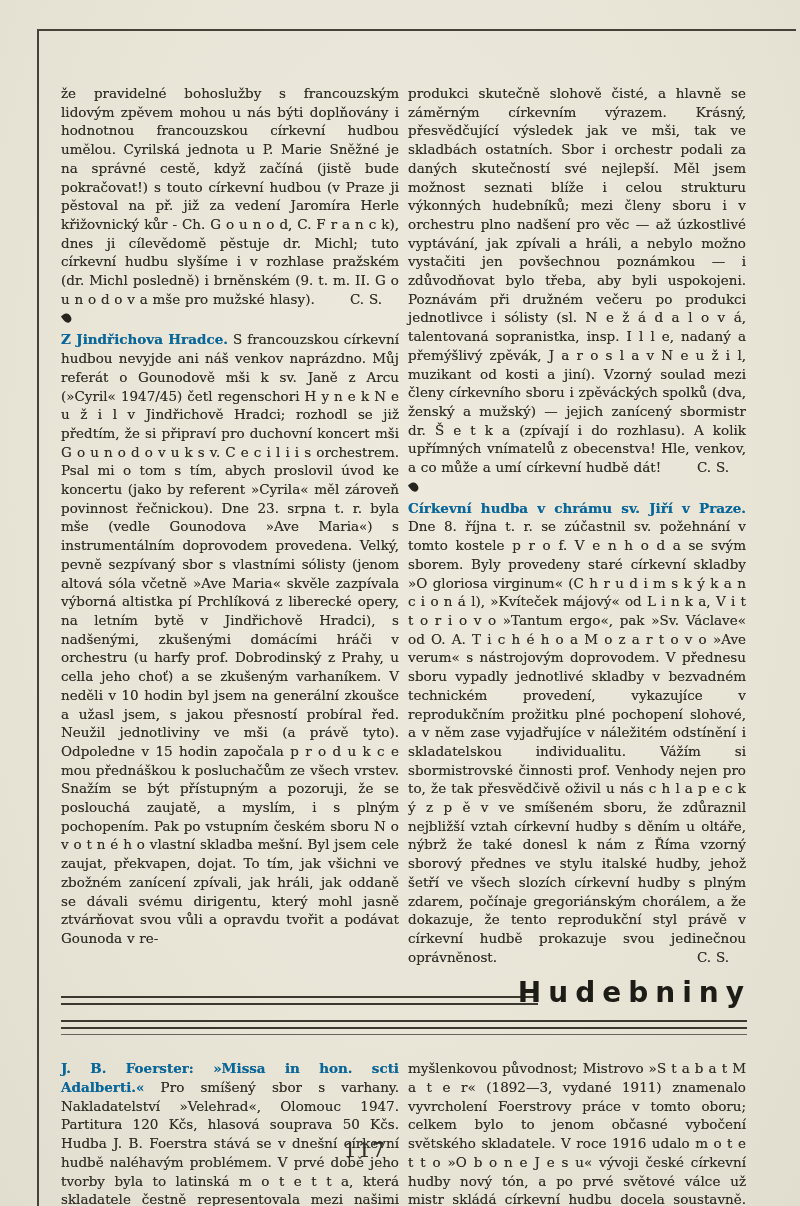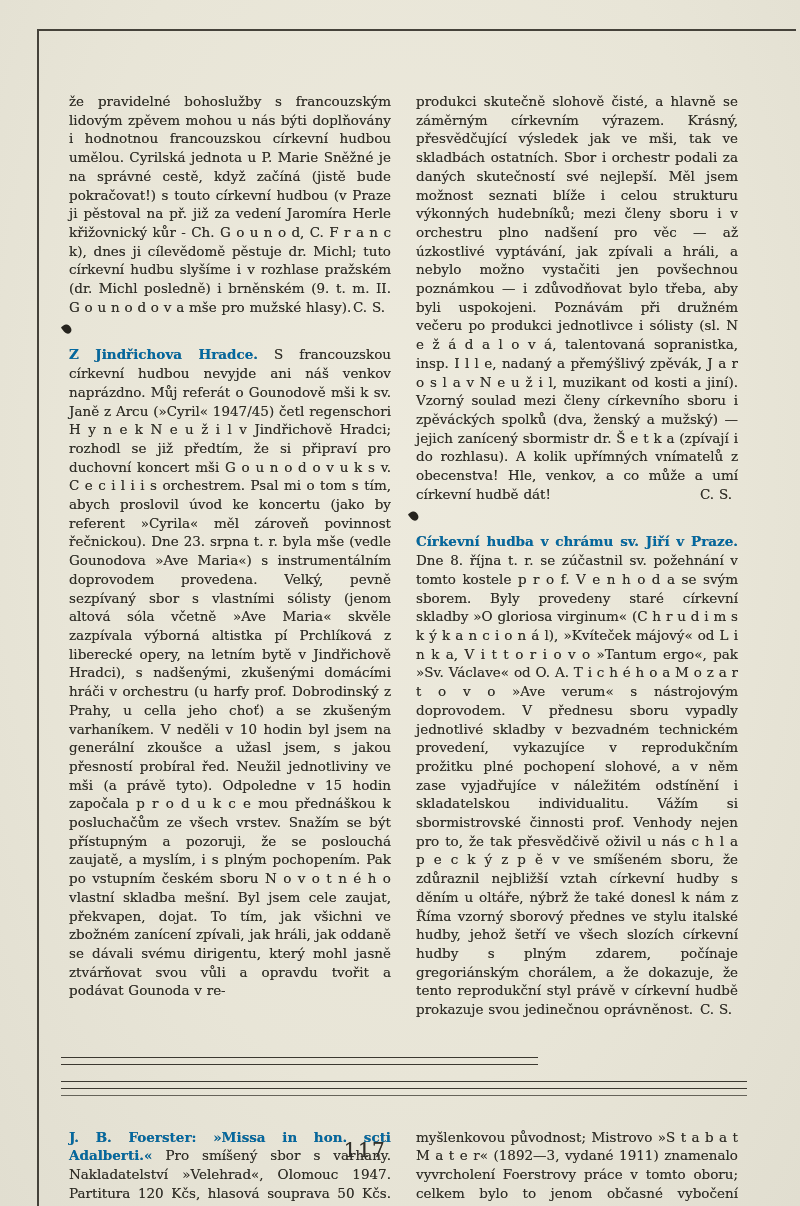--- a/index.html
+++ b/index.html
@@ -10,27 +10,27 @@
   }
   .frame { position:absolute; background:#45423a; }
   .frame-top  { left:37px; top:29px; width:759px; height:2px; }
   .frame-left { left:37px; top:29px; width:2px;  height:1177px; }
 
   .content { position:absolute; left:61px; top:84px; width:686px; }
   .cols { display:flex; gap:9px; }
   .col { width:338px; flex:0 0 auto; }
 
   p.para {
-    margin:8px; position:relative;
+    margin:0; position:relative;
     font-size:13.5px; line-height:18.7px; text-align:justify;
     color:#2e2c25; word-spacing:0.5px;
     text-shadow:0 0 .3px rgba(46,44,37,.55);
   }
   p.para strong { font-weight:bold; color:#0369a1; }
-  .sig { position:absolute; right:6px; bottom:0; white-space:nowrap; }
+  .sig { position:absolute; right:17px; bottom:0; white-space:nowrap; }
 
   .orn-row { height:13px; margin:5px 0 4px 2px; }
   .fleuron {
     display:block; width:8px; height:10px; background:#26241e;
     border-radius:15% 75% 70% 70%; transform:rotate(-38deg);
   }
 
   .divider { position:relative; height:56px; margin-top:17px; }
   .rule { position:absolute; left:0; background:#3b3830; height:1.6px; }
   .rule-a { top:13px; width:477px; }
@@ -73,20 +73,21 @@
         <div class="orn-row">
           <span class="fleuron"></span>
         </div>
         <p class="para"><strong>Církevní hudba v chrámu sv. Jiří v Praze.</strong> Dne 8. října t. r. se zúčastnil sv. požehnání v tomto kostele p r o f.  V e n h o d a  se svým sborem. Byly provedeny staré církevní skladby »O gloriosa virginum« (C h r u d i m s k ý  k a n c i o n á l), »Kvíteček májový« od L i n k a, V i t t o r i o v o  »Tantum ergo«, pak »Sv. Václave« od O. A. T i c h é h o  a  M o z a r t o v o  »Ave verum« s nástrojovým doprovodem. V přednesu sboru vypadly jednotlivé skladby v bezvadném technickém provedení, vykazujíce v reprodukčním prožitku plné pochopení slohové, a v něm zase vyjadřujíce v náležitém odstínění i skladatelskou individualitu. Vážím si sbormistrovské činnosti prof. Venhody nejen pro to, že tak přesvědčivě oživil u nás c h l a p e c k ý  z p ě v  ve smíšeném sboru, že zdůraznil nejbližší vztah církevní hudby s děním u oltáře, nýbrž že také donesl k nám z Říma vzorný sborový přednes ve stylu italské hudby, jehož šetří ve všech slozích církevní hudby s plným zdarem, počínaje gregoriánským chorálem, a že dokazuje, že tento reprodukční styl právě v církevní hudbě prokazuje svou jedinečnou oprávněnost.<span class="sig">C. S.</span></p>
       </div>
   </div>
 
   <div class="divider">
     <div class="rule rule-a"></div>
     <div class="rule rule-b"></div>
+    <div class="hudebniny">Hudebniny</div>
     <div class="rule rule-c"></div>
     <div class="rule rule-d"></div>
     <div class="rule rule-e"></div>
   </div>
 
   <div class="cols cols-bottom">
     <div class="col">
         <p class="para"><strong>J. B. Foerster: »Missa in hon. scti Adalberti.«</strong> Pro smíšený sbor s varhany. Nakladatelství »Velehrad«, Olomouc 1947. Partitura 120 Kčs, hlasová souprava 50 Kčs. Hudba J. B. Foerstra stává se v dnešní církevní hudbě naléhavým problémem. V prvé době jeho tvorby byla to latinská m o t e t t a, která skladatele čestně representovala mezi našimi cyrilisty pro svou</p>
       </div>
     <div class="col">

